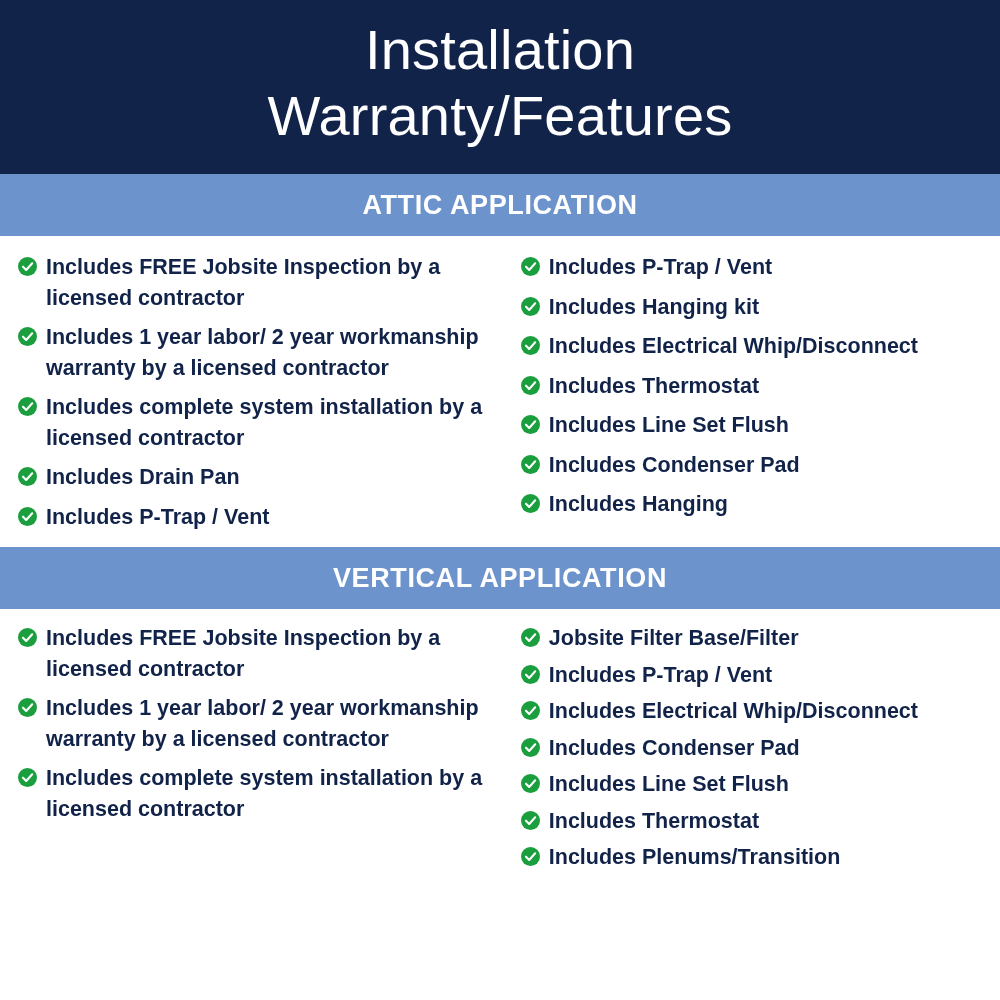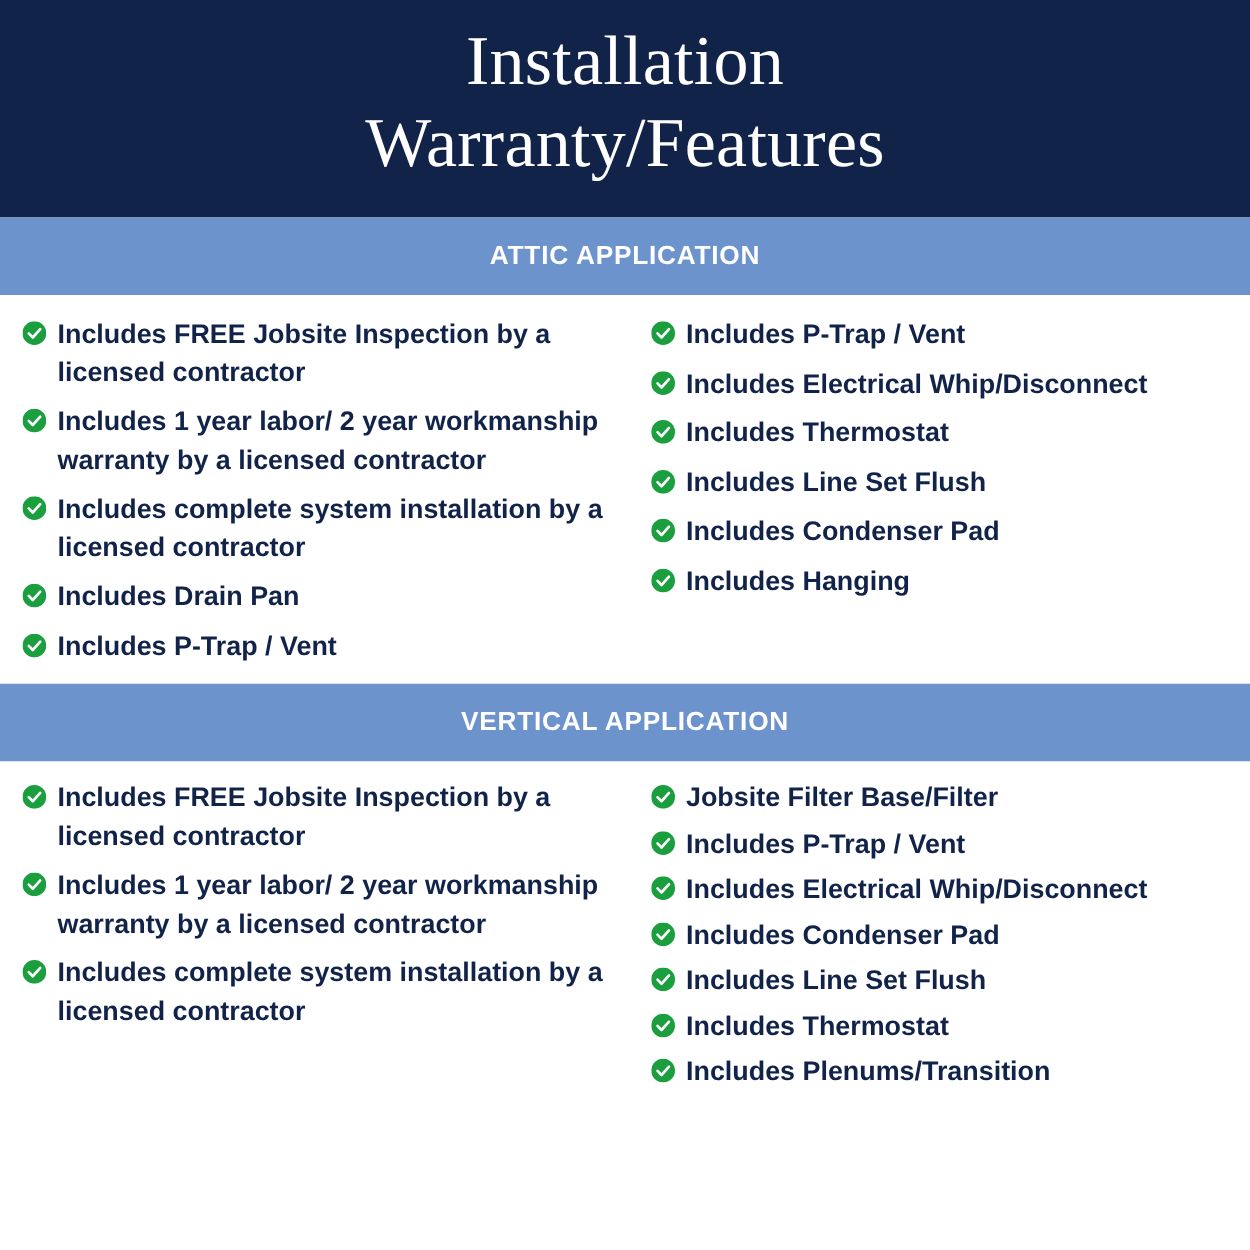--- a/index.html
+++ b/index.html
@@ -32,28 +32,27 @@
     flex-direction: column;
     justify-content: center;
     align-items: center;
   }
   .header-title {
     font-size: 56px;
     line-height: 1.17;
     font-weight: 400;
     letter-spacing: 0.2px;
     white-space: pre-line;
-    font-family: Liberation Serif, serif;
   }
   
   .band {
     background: #6d93cd;
     color: #ffffff;
     text-align: center;
-    font-size: 21px;
+    font-size: 27px;
     font-weight: 700;
     letter-spacing: 0.6px;
     height: 62px;
     display: flex;
     align-items: center;
     justify-content: center;
     box-sizing: border-box;
   }
   
   .section-body {
@@ -166,20 +165,29 @@
         <div class="item">
           <span class="check">
             <svg width="19" height="19" viewBox="0 0 19 19">
                 <circle cx="9.5" cy="9.5" r="9.5" fill="#1a9e3e"></circle>
                 <path d="M5 9.7 L8.2 13 L14.2 6.3" fill="none" stroke="#ffffff" stroke-width="2.1" stroke-linecap="round" stroke-linejoin="round"></path>
               </svg>
           </span>
           <span class="item-text">Includes P-Trap / Vent</span>
         </div>
 
+        <div class="item">
+          <span class="check">
+            <svg width="19" height="19" viewBox="0 0 19 19">
+                <circle cx="9.5" cy="9.5" r="9.5" fill="#1a9e3e"></circle>
+                <path d="M5 9.7 L8.2 13 L14.2 6.3" fill="none" stroke="#ffffff" stroke-width="2.1" stroke-linecap="round" stroke-linejoin="round"></path>
+              </svg>
+          </span>
+          <span class="item-text">Includes Hanging kit</span>
+        </div>
 
         <div class="item">
           <span class="check">
             <svg width="19" height="19" viewBox="0 0 19 19">
                 <circle cx="9.5" cy="9.5" r="9.5" fill="#1a9e3e"></circle>
                 <path d="M5 9.7 L8.2 13 L14.2 6.3" fill="none" stroke="#ffffff" stroke-width="2.1" stroke-linecap="round" stroke-linejoin="round"></path>
               </svg>
           </span>
           <span class="item-text">Includes Electrical Whip/Disconnect</span>
         </div>

